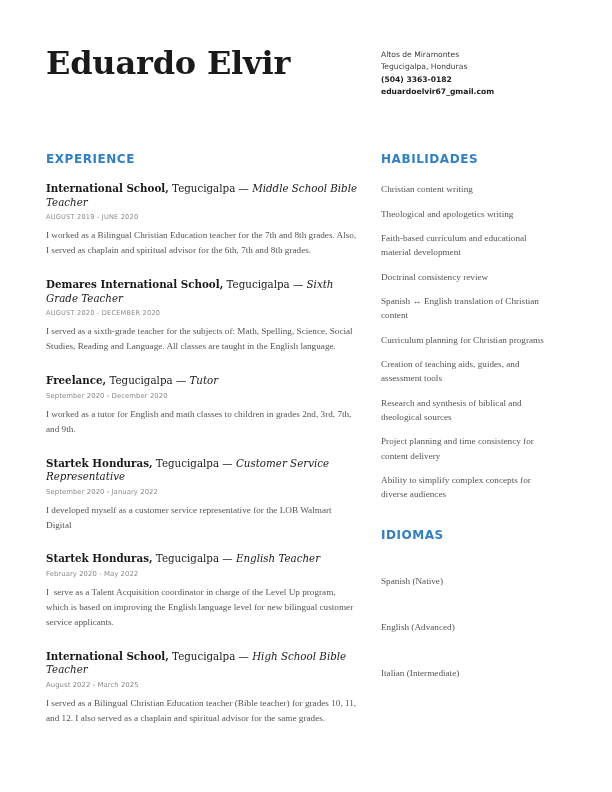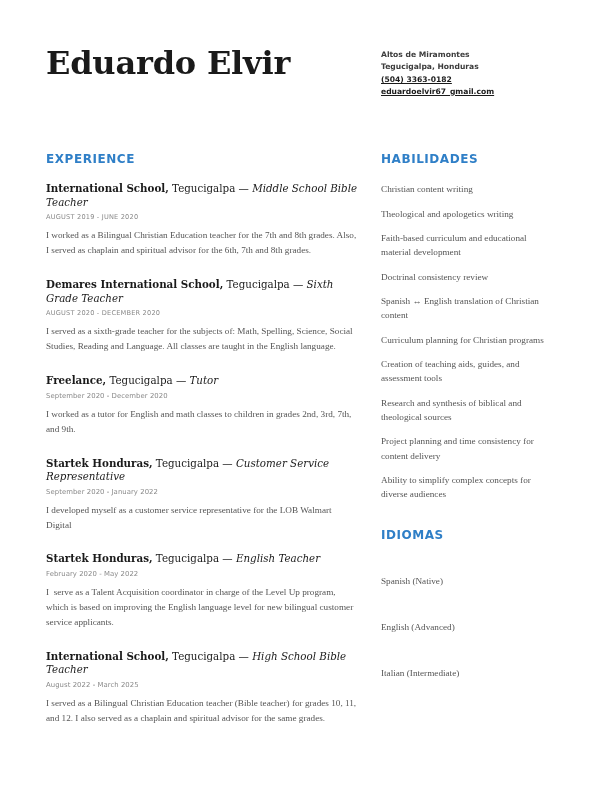--- a/index.html
+++ b/index.html
@@ -64,26 +64,24 @@
     width: 175px;
     flex: 0 0 175px;
     box-sizing: border-box;
     padding-top: 5px;
   }
   .contact-line {
     font-family: "DejaVu Sans", sans-serif;
     font-size: 7.6px;
     line-height: 1.62;
     color: #3c3c3c;
-    font-weight: bold;
   }
   .contact-line.bold {
     font-weight: bold;
     color: #1a1a1a;
-    text-decoration: underline;
   }
 
   
   .section-heading {
     font-family: "DejaVu Sans", sans-serif;
     font-size: 12px;
     font-weight: bold;
     letter-spacing: 0.55px;
     color: #2f7fc7;
     text-transform: uppercase;

